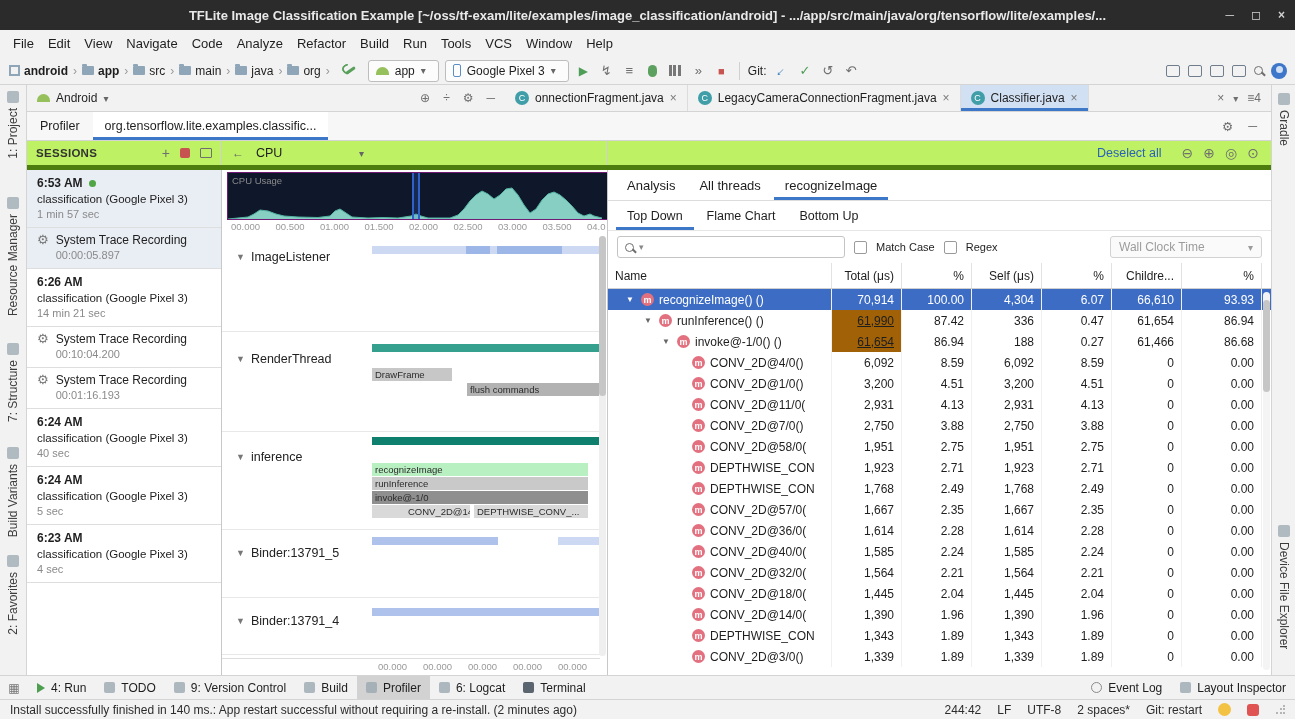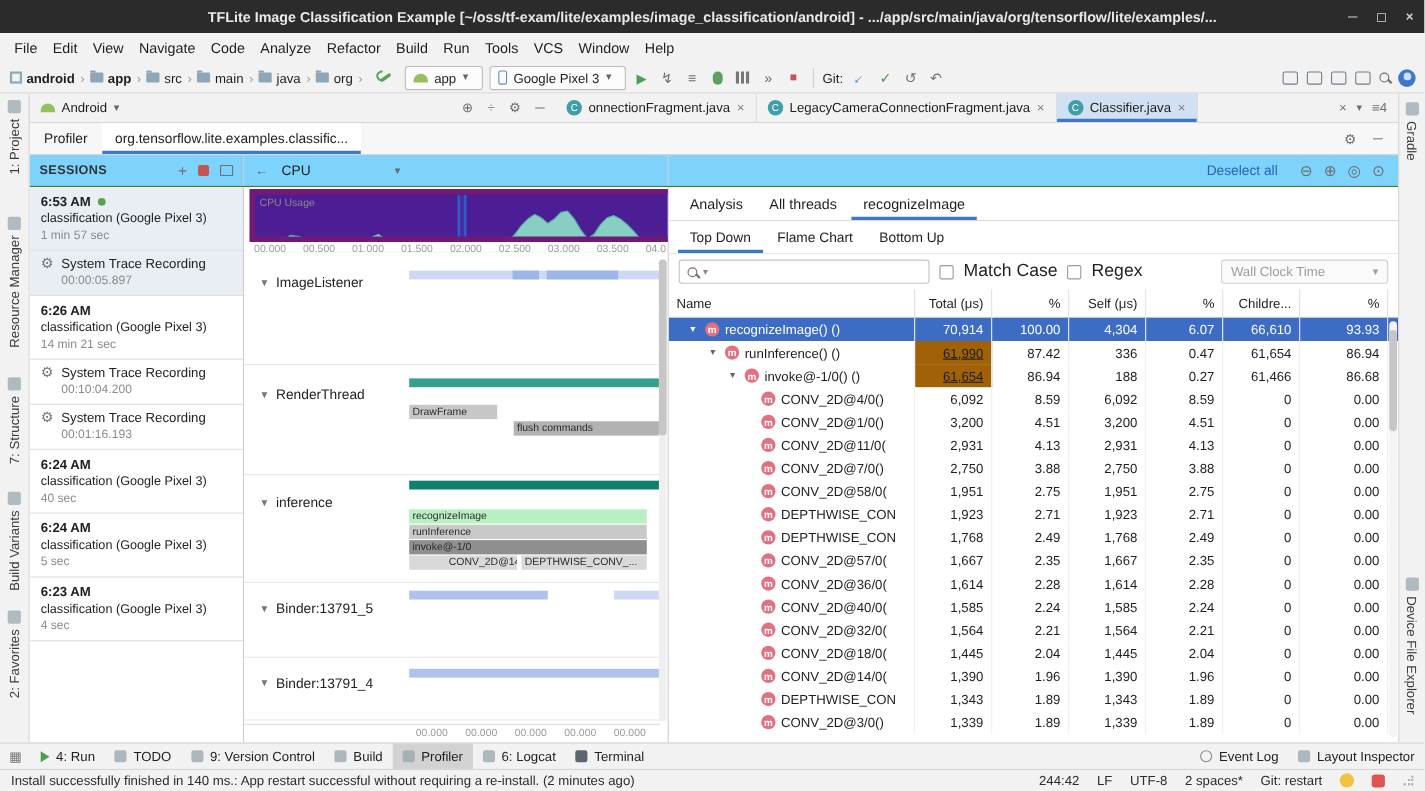--- a/index.html
+++ b/index.html
@@ -76,21 +76,21 @@
 
   
   .profrow { left:27px; top:112px; width:1244px; height:29px; background:#f7f7f7; border-bottom:1px solid #d4d4d4;
              display:flex; align-items:stretch; font-size:12.5px; }
   .prof-label { display:flex; align-items:center; padding:0 13px; }
   .prof-tab { display:flex; align-items:center; padding:0 12px; background:#ffffff; box-shadow:inset 0 -3px 0 #3d77c8;
               white-space:nowrap; }
   .prof-icons { margin-left:auto; display:flex; align-items:center; gap:15px; padding:0 14px; color:#6f6f6f; }
 
   
-  .ctrlrow { left:27px; top:141px; width:1244px; height:29px; background:#7dd3fc; border-bottom:1px solid #4d7c0f;
+  .ctrlrow { left:27px; top:141px; width:1244px; height:29px; background:#bef264; border-bottom:5px solid #4d7c0f;
              display:flex; font-size:12px; }
   .ctrl-sessions { width:195px; border-right:1px solid #cfcfcf; display:flex; align-items:center; padding:0 9px; }
   .sessions-title { font-weight:bold; font-size:11.5px; color:#333; letter-spacing:.3px; }
   .cs-icons { margin-left:auto; display:flex; align-items:center; gap:10px; color:#6f6f6f; font-size:14px; }
   .stop-sq { width:10px; height:10px; background:#c75450; border-radius:2px; }
   .pane-ic { width:12px; height:10px; border:1.5px solid #6f6f6f; border-radius:1px; }
   .ctrl-cpu { width:386px; border-right:1px solid #cfcfcf; display:flex; align-items:center; gap:12px; padding:0 10px; }
   .cpu-combo { display:flex; align-items:center; justify-content:space-between; width:108px; font-size:12.5px; }
   .ctrl-analysis { flex:1; display:flex; align-items:center; justify-content:flex-end; gap:10px; padding:0 12px; }
   .deselect { color:#2a62b8; font-size:12.5px; margin-right:10px; }
@@ -114,22 +114,22 @@
   .session-name { margin-top:3px; font-size:11.5px; color:#222; white-space:nowrap; }
   .session-duration { margin-top:3px; font-size:11px; color:#8a8a8a; }
   .trace-item { padding:5px 10px 7px; border-bottom:1px solid #dedede; display:flex; gap:7px; align-items:flex-start; }
   .trace-gear { color:#777; font-size:13px; line-height:14px; }
   .trace-label { color:#222; }
   .trace-duration { font-size:11px; color:#8a8a8a; margin-top:2px; }
 
   
   .cpu-panel { left:222px; top:170px; width:386px; height:505px; background:#fff; border-right:1px solid #c8c8c8;
                overflow:hidden; }
-  .mini-plot { position:absolute; left:5px; top:2px; width:396px; height:48px; background:#4c1d95;
-               border:5px solid #701a75; overflow:hidden; }
+  .mini-plot { position:absolute; left:5px; top:2px; width:396px; height:48px; background:#0f172a;
+               border:1px solid #701a75; overflow:hidden; }
   .cpu-usage-label { position:absolute; left:4px; top:2px; font-size:9.5px; color:#8b8b8b; z-index:3; }
   .sel-band { position:absolute; top:0; height:48px; left:184px; width:8px; background:rgba(60,110,220,.22);
               border-left:2px solid #2f62c8; border-right:2px solid #2f62c8; z-index:2; }
   .mini-ticks { position:absolute; left:5px; top:51px; width:374px; height:12px; }
   .mini-tick, .ta-tick { position:absolute; font-size:9.5px; color:#9a9a9a; top:0; }
   .threads { position:absolute; left:0; top:66px; width:378px; height:422px; overflow:hidden; }
   .thread-row { position:absolute; left:0; width:378px; border-bottom:1px solid #e8e8e8; }
   .thread-label { position:absolute; left:14px; display:flex; align-items:center; gap:6px; font-size:12.5px; color:#222; }
   .tl-arrow { color:#777; font-size:9px; }
   .bar { position:absolute; font-size:9.5px; color:#2b2b2b; overflow:hidden; white-space:nowrap;
@@ -145,21 +145,21 @@
   .an-tabs { height:31px; display:flex; align-items:stretch; padding-left:8px; gap:2px; border-bottom:1px solid #dcdcdc; }
   .an-tab { display:flex; align-items:center; padding:0 11px; font-size:13px; }
   .an-tab.selected, .an-subtab.selected { box-shadow:inset 0 -3px 0 #3d77c8; }
   .an-subtabs { height:30px; display:flex; align-items:stretch; padding-left:8px; gap:2px; border-bottom:1px solid #e6e6e6; }
   .an-subtab { display:flex; align-items:center; padding:0 11px; font-size:12.5px; }
   .an-filter { height:32px; display:flex; align-items:center; gap:9px; padding:0 9px; }
   .search-box { width:228px; height:22px; border:1px solid #c4c4c4; border-radius:3px; background:#fff;
                 display:flex; align-items:center; gap:5px; padding:0 7px; }
   .search-box .arrow { font-size:9px; color:#888; }
   .checkbox { width:13px; height:13px; border:1px solid #9a9a9a; border-radius:2px; background:#fff; flex:none; }
-  .cb-label { font-size:16px; }
+  .cb-label { font-size:11px; }
   .clock-combo { margin-left:auto; width:152px; height:22px; border:1px solid #d2d2d2; border-radius:3px; background:#fafafa;
                  color:#9c9c9c; display:flex; align-items:center; justify-content:space-between; padding:0 8px; }
   .an-head { display:flex; height:26px; border-bottom:1px solid #cfcfcf; }
   .th { display:flex; align-items:center; padding:0 7px; border-right:1px solid #e2e2e2; font-size:12px; flex:none; }
   .th.num { justify-content:flex-end; }
   .an-body { position:relative; }
   .tr { display:flex; height:21px; align-items:stretch; }
   .td { display:flex; align-items:center; padding:0 7px; border-right:1px solid #f0f0f0; flex:none; overflow:hidden;
         white-space:nowrap; }
   .td.num { justify-content:flex-end; }

